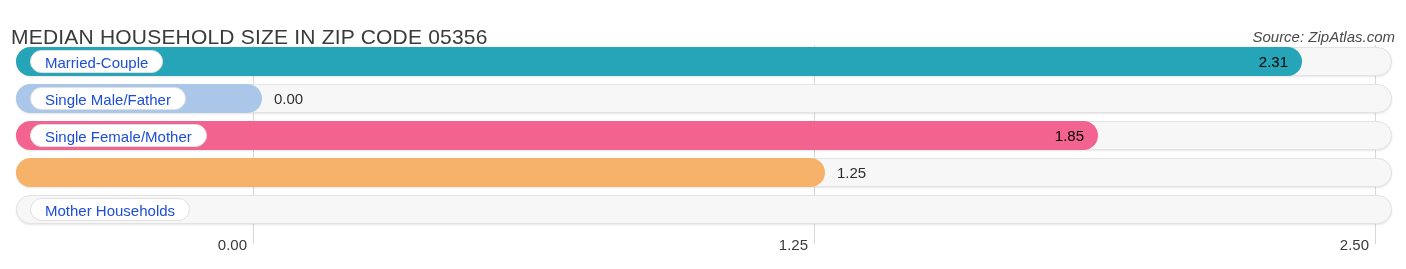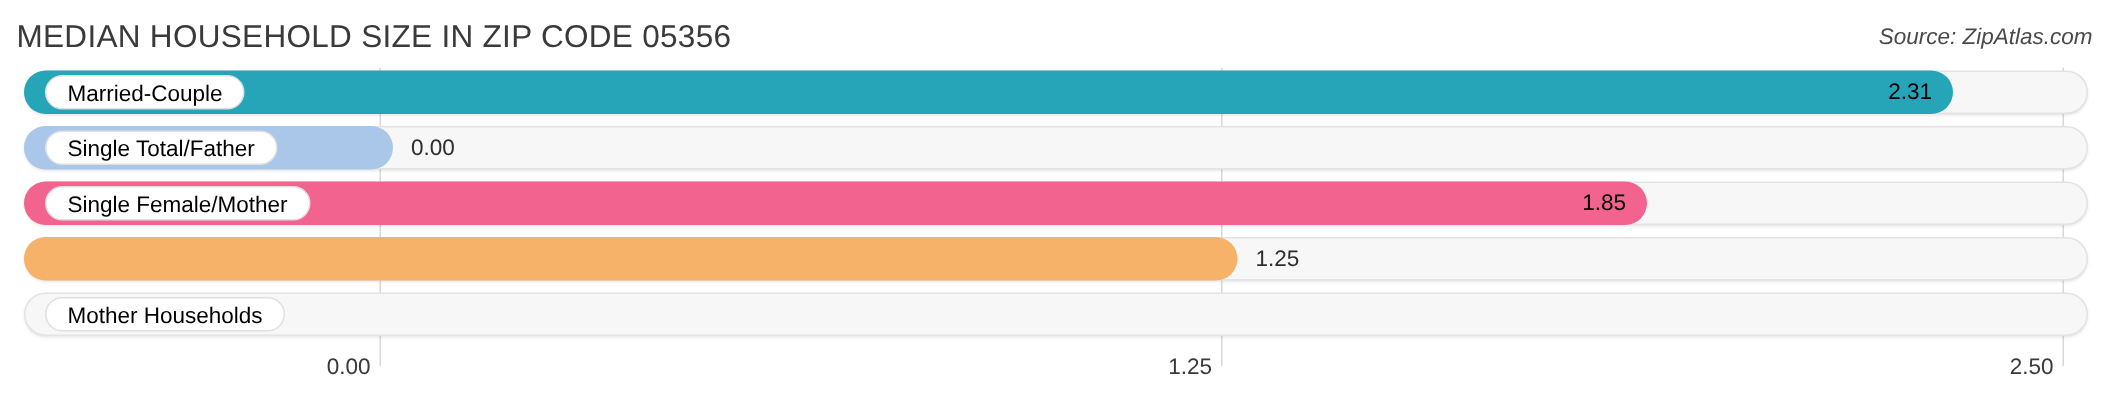--- a/index.html
+++ b/index.html
@@ -11,21 +11,21 @@
     width: 1406px;
     height: 269px;
     font-family: "Liberation Sans", sans-serif;
     overflow: hidden;
     position: relative;
   }
 
   
   .header {
     position: absolute;
-    top: 4px;
+    top: 16px;
     left: 0;
     width: 1406px;
     height: 45px;
   }
   .chart-title {
     position: absolute;
     left: 11px;
     top: 9px;
     font-size: 21px;
     color: #3a3a3a;
@@ -121,21 +121,21 @@
     position: absolute;
     left: 30px;
     top: 5px;
     height: 23px;
     line-height: 23px;
     padding: 0 14px;
     background: #ffffff;
     border: 1px solid #e0e0e0;
     border-radius: 12px;
     font-size: 15px;
-    color: #000000;
+    color: #1d4ed8;
     white-space: nowrap;
     box-sizing: border-box;
   }
 
   
   .axis {
     position: absolute;
     left: 0;
     top: 232px;
     width: 1406px;
@@ -177,21 +177,21 @@
         <div class="track"></div>
         <div class="bar" style="width: 1286px; background: rgb(38, 165, 184);">
           <div class="bar-value-in">2.31</div>
         </div>
         <div class="pill">Married-Couple</div>
       </div>
       <div class="row" style="top: 37px;">
         <div class="track"></div>
         <div class="bar" style="width: 246px; background: rgb(170, 198, 232);"></div>
         <div class="bar-value-out" style="left: 274px;">0.00</div>
-        <div class="pill">Single Total/Father</div>
+        <div class="pill">Single Male/Father</div>
       </div>
       <div class="row" style="top: 74px;">
         <div class="track"></div>
         <div class="bar" style="width: 1082px; background: rgb(242, 99, 143); text-align: right;">
           <div class="bar-value-in">1.85</div>
         </div>
         <div class="pill">Single Female/Mother</div>
       </div>
       <div class="row" style="top: 111px;">
         <div class="track"></div>

